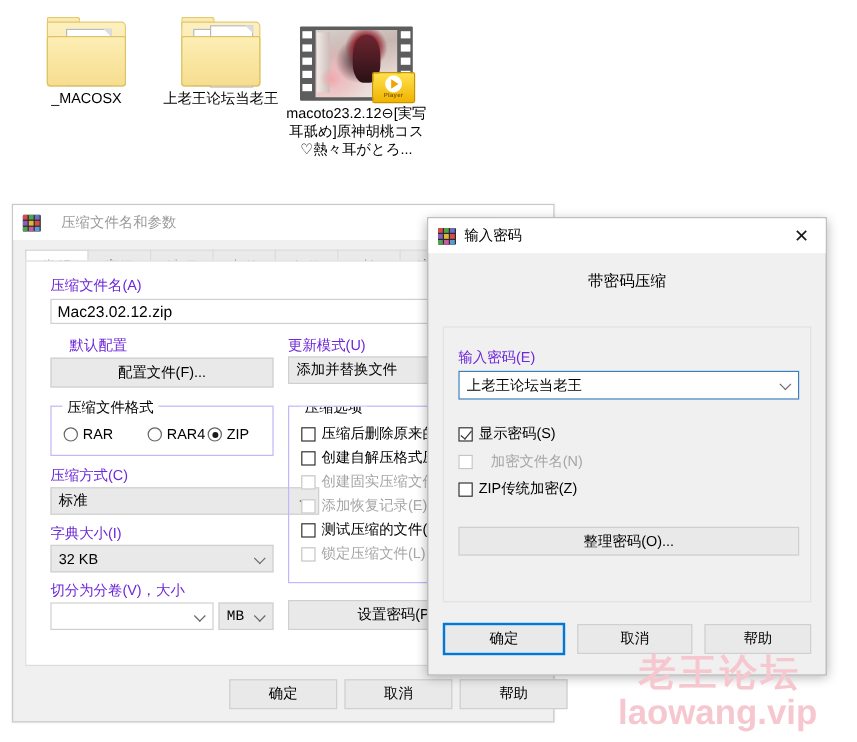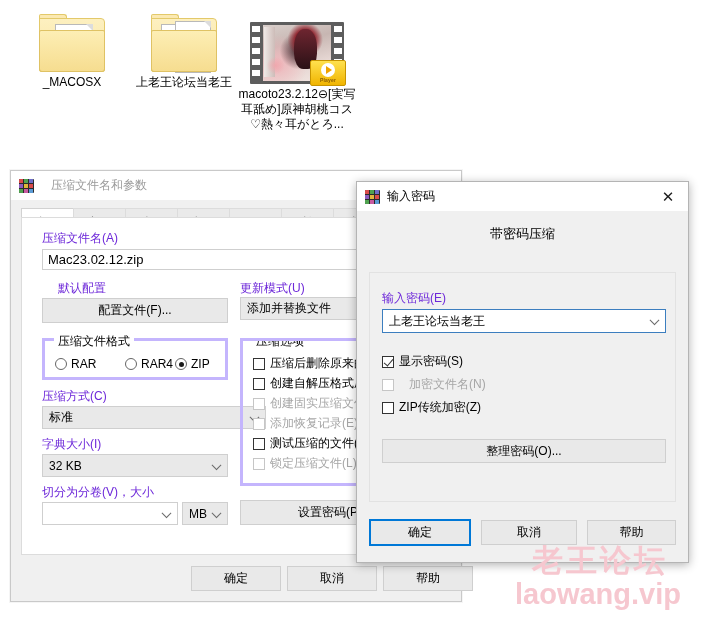--- a/index.html
+++ b/index.html
@@ -117,21 +117,21 @@
   }
   .combo .chev { position:absolute; right:7px; top:50%; transform:translateY(-60%) rotate(45deg);
     width:6px;height:6px;border-right:1.4px solid #6a6a6a;border-bottom:1.4px solid #6a6a6a; }
   .combo.white { background:#fff; }
   .btn {
     background:#e9e9e9; border:1px solid #cfcfcf; font-size:12px; color:#000;
     display:flex; align-items:center; justify-content:center; box-sizing:border-box;
     height:25px;
   }
   .btn.default { border:2px solid #0078d7; background:#e9e9e9; }
-  .group { position:absolute; border:3px solid #c4b5fd; box-sizing:border-box; }
+  .group { position:absolute; border:1px solid #c4b5fd; box-sizing:border-box; }
   .group > .gtitle { position:absolute; top:-8px; left:9px; background:#fff;
     padding:0 4px; font-size:12px; color:#000; }
 
   .radio-row { display:flex; align-items:center; font-size:12px; }
   .radio { width:12px;height:12px;border:1px solid #666; border-radius:50%;
     background:#fff; margin-right:4px; position:relative; box-sizing:border-box; }
   .radio.on::after { content:""; position:absolute; left:2.5px; top:2.5px;
     width:5px;height:5px;border-radius:50%;background:#1a1a1a; }
   .cb-row { display:flex; align-items:center; font-size:12px; margin-bottom:3px; }
   .cbx { width:12px;height:12px;border:1.2px solid #333; background:#fff;
@@ -318,21 +318,21 @@
       <div class="combo" style="position:absolute; left:20px; top:236px; width:186px;">
         <span>32 KB</span>
         <span class="chev"></span>
       </div>
 
       <div class="lbl" style="position:absolute; left:20px; top:266px;">切分为分卷(V)，大小</div>
       <div class="combo white" style="position:absolute; left:20px; top:284px; width:136px;">
         <span></span>
         <span class="chev"></span>
       </div>
-      <div class="combo" style="position:absolute; left:160px; top:284px; width:46px;">
+      <div class="combo" style="position:absolute; left:160px; top:284px; width:46px;font-family:Liberation Mono, monospace;">
         <span>MB</span>
         <span class="chev"></span>
       </div>
 
       <div class="group clipwrap" style="left:218px; top:120px; width:190px; height:148px;">
         <div class="gtitle">压缩选项</div>
         <div style="position:absolute; left:10px; top:14px; width:215px; white-space:nowrap;">
           <div class="cb-row">
             <span class="cbx"></span>
             <span>压缩后删除原来的文件(L)</span>

